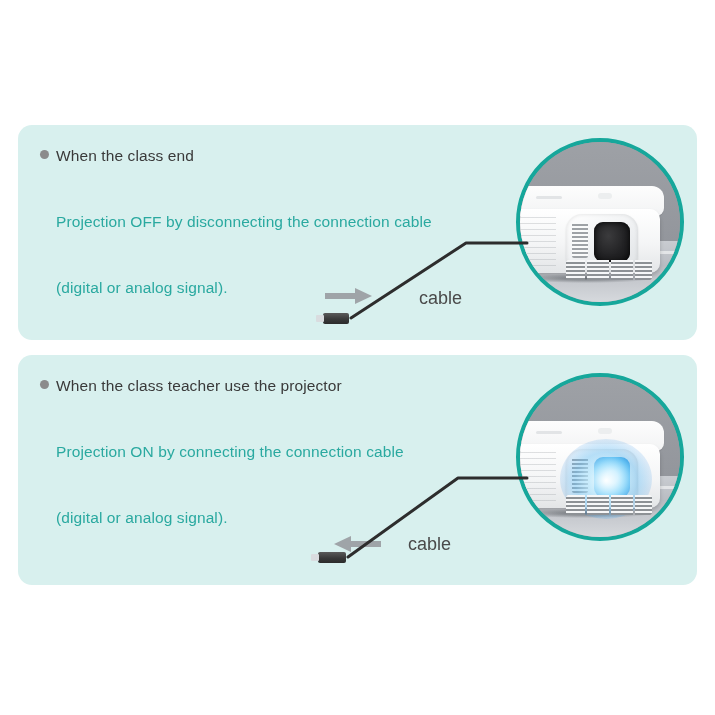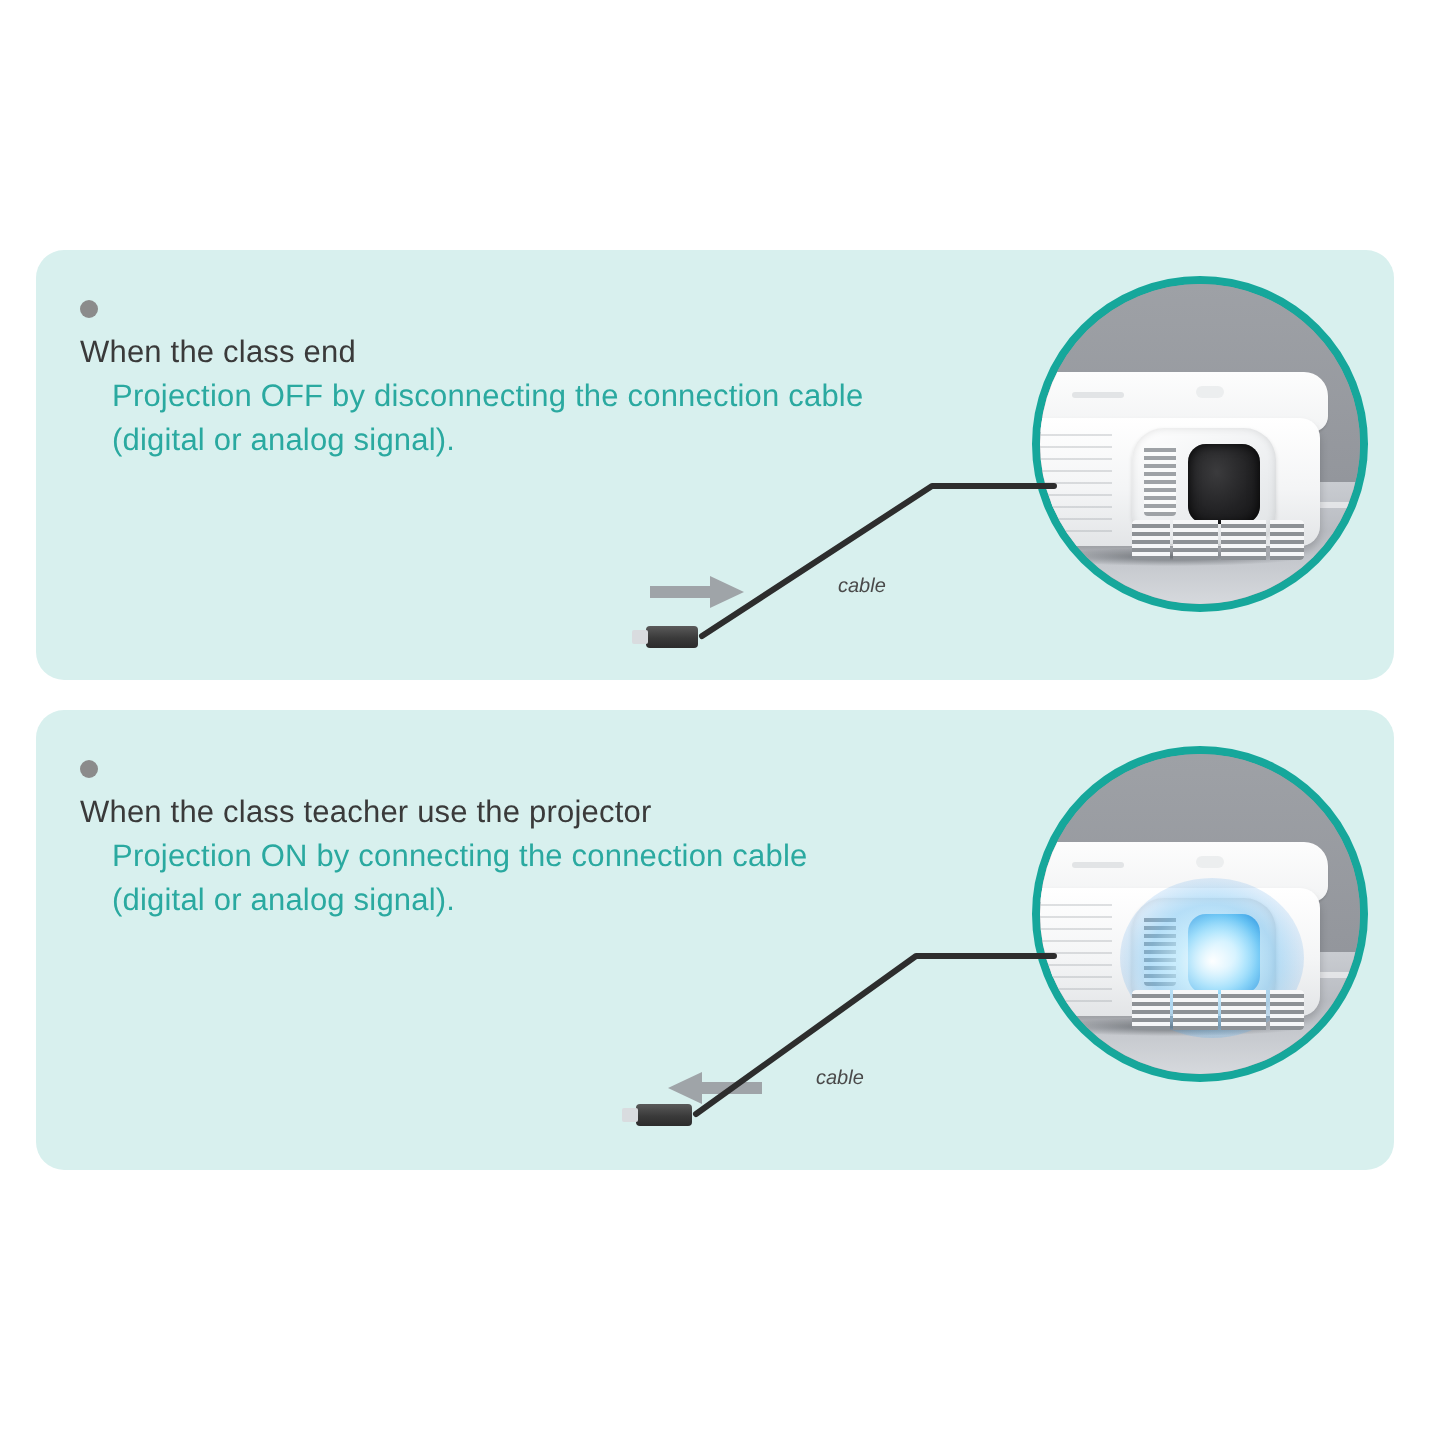--- a/index.html
+++ b/index.html
@@ -22,30 +22,29 @@
   }
   #panel-1{top:125px;height:215px;}
   #panel-2{top:355px;height:230px;}
 
   
   .textblock{position:absolute;left:22px;top:20px;}
   .line-head{
     display:flex;align-items:flex-start;gap:7px;
     font-size:15.5px;color:#3a3a3a;letter-spacing:.1px;
     line-height:1.42;
-    flex-direction:column;
   }
   .bullet{
     width:9px;height:9px;border-radius:50%;
     background:#8b8b8b;flex:none;margin-top:5px;
   }
   .sub{
     margin-left:16px;
     font-size:15.5px;color:#2aa9a0;
-    line-height:1.42;letter-spacing:.1px;
+    line-height:1.42;letter-spacing:.1px;margin-top:44px;
   }
 
   
   .circle{
     position:absolute;
     width:168px;height:168px;border-radius:50%;
     border:4px solid #16a79b;
     overflow:hidden;
     background:#9a9da2;
     box-sizing:border-box;
@@ -130,21 +129,21 @@
   }
   .proj-shadow{
     position:absolute;left:6px;top:88px;width:132px;height:9px;
     background:radial-gradient(ellipse at 50% 50%,rgba(40,45,50,.55) 0%,rgba(40,45,50,0) 72%);
     border-radius:50%;
   }
 
   
   .cable-svg{position:absolute;left:0;top:0;width:715px;height:715px;pointer-events:none;}
   .cable-label{
-    position:absolute;font-size:10px;color:#4a4a4a;font-style:italic;
+    position:absolute;font-size:18px;color:#4a4a4a;
   }
   #cable-label-1{left:419px;top:288px;}
   #cable-label-2{left:408px;top:534px;}
 
   
   .plug{position:absolute;height:11px;border-radius:2px;
     background:linear-gradient(180deg,#5a5a5a 0%,#3a3a3a 55%,#2b2b2b 100%);}
   #plug-1{left:323px;top:313px;width:26px;}
   #plug-2{left:318px;top:552px;width:28px;}
   .plug-tip{position:absolute;left:-7px;top:2px;width:8px;height:7px;

